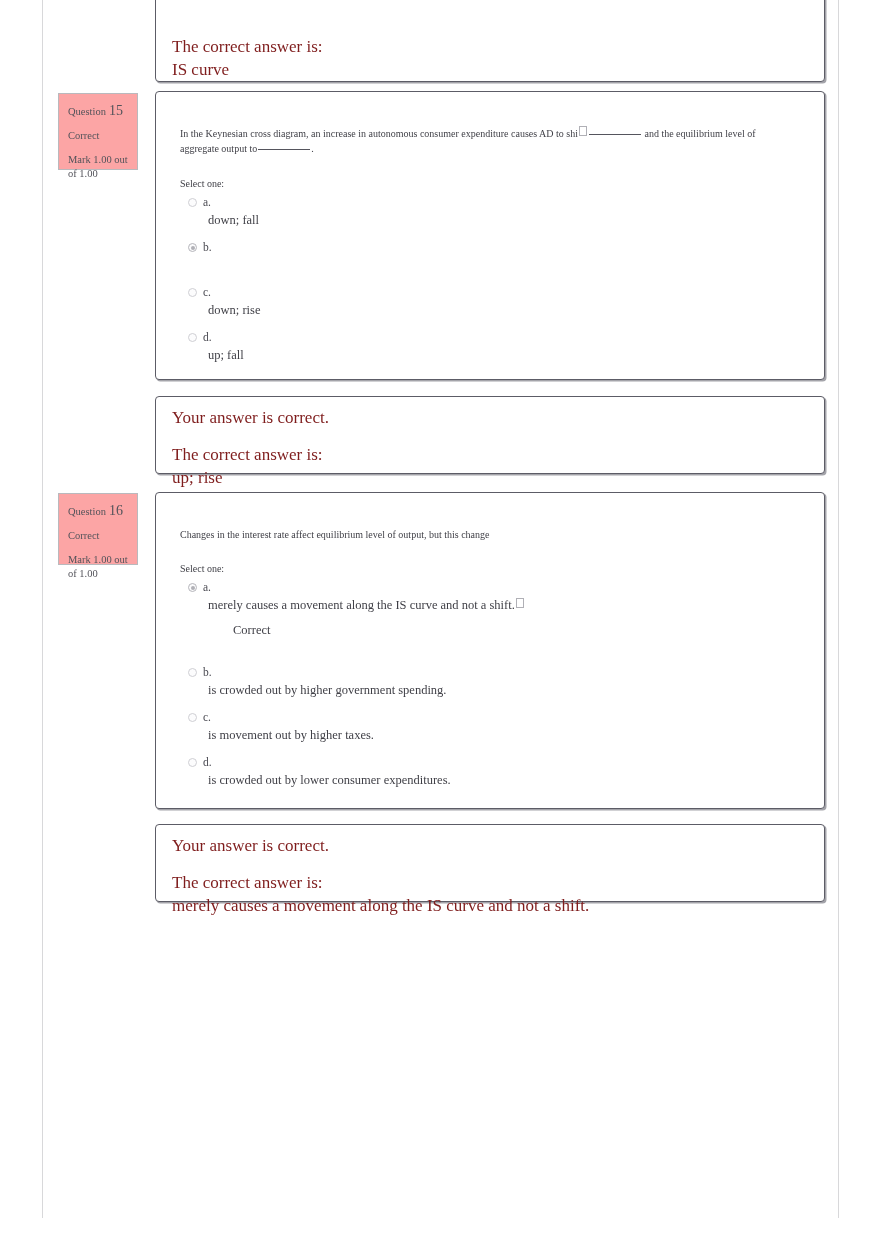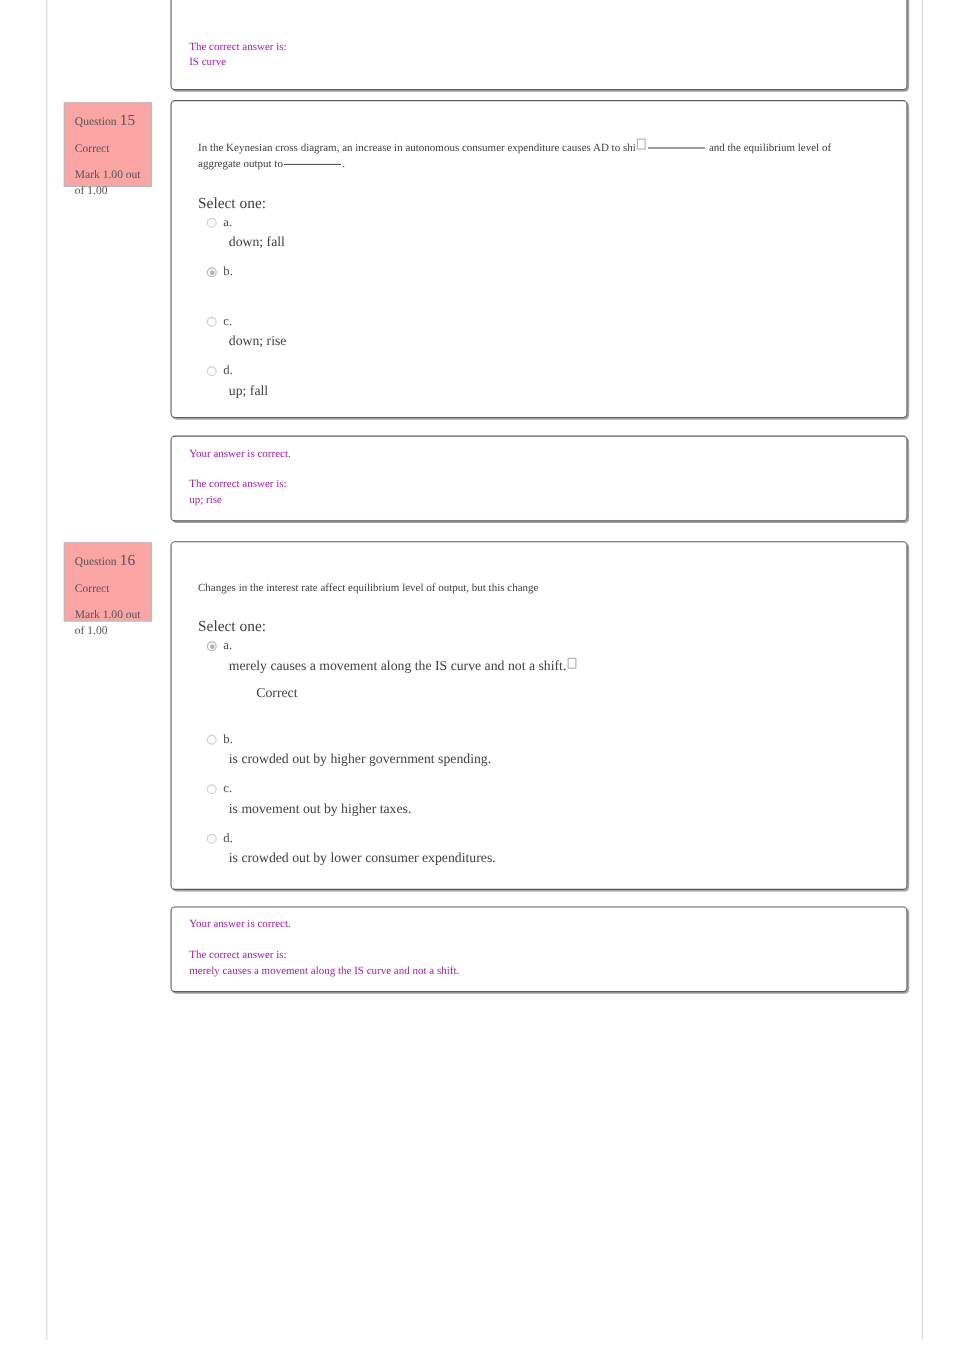--- a/index.html
+++ b/index.html
@@ -90,21 +90,21 @@
     display: inline-block;
     width: 6px;
     height: 8px;
     border: 1px solid #b0b0b6;
     vertical-align: 1px;
     margin: 0 1px;
   }
 
   .selectone {
     position: absolute;
-    font-size: 14px;
+    font-size: 10px;
     color: #3f3f46;
   }
 
   
   .answers {
     position: absolute;
   }
   .ans {
     position: relative;
     margin-bottom: 11px;
@@ -159,23 +159,23 @@
     display: block;
     padding-left: 45px;
     padding-top: 10px;
     font-size: 12.5px;
     color: #3f3f46;
   }
 
   
   .fb {
     position: absolute;
-    font-size: 10px;
+    font-size: 17px;
     line-height: 1.4;
-    color: #a21caf;
+    color: #7f1d1d;
   }
   .fb .l1 { margin-bottom: 14px; }
   .fb .l2 { line-height: 1.35; }
 </style>
 </head>
 <body>
 
 <div class="rail rail-left"></div>
 <div class="rail rail-right"></div>
 

